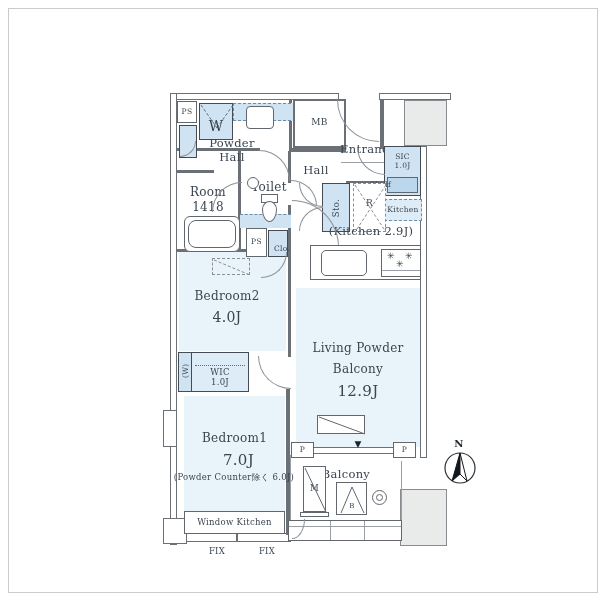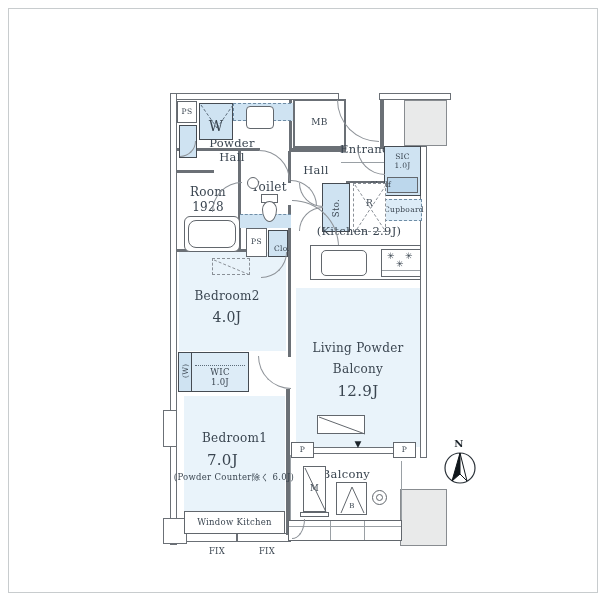--- a/index.html
+++ b/index.html
@@ -102,24 +102,24 @@
 <div class="arc arc-bl" style="left:337px;top:100px;width:42px;height:42px"></div>
 <div class="arc arc-tr" style="left:259px;top:150px;width:31px;height:31px"></div>
 
 <div class="fix" style="left:384px;top:146px;width:37px;height:50px"></div>
 <div class="lbl s7" style="left:384px;top:152px;width:37px">SIC</div>
 <div class="lbl s7" style="left:384px;top:161px;width:37px">1.0J</div>
 <div class="whitebox" style="left:387px;top:177px;width:31px;height:16px;background:#bcd7ec"></div>
 <div class="lbl s7" style="left:365px;top:180px;width:31px">Shelf</div>
 <div class="arc arc-bl" style="left:357px;top:147px;width:28px;height:28px"></div>
 <div class="fixlight" style="left:384px;top:199px;width:38px;height:22px;border:1px dashed #6f8da6"></div>
-<div class="lbl s7" style="left:384px;top:205px;width:38px">Cupboard</div>
+<div class="lbl s7" style="left:384px;top:205px;width:38px">Kitchen</div>
 
 <div class="lbl s12" style="left:186px;top:185px;width:44px">Room</div>
-<div class="lbl s12" style="left:186px;top:200px;width:44px">1928</div>
+<div class="lbl s12" style="left:186px;top:200px;width:44px">1418</div>
 <div class="whitebox" style="left:184px;top:216px;width:56px;height:36px;border-radius:6px"></div>
 <div class="whitebox" style="left:188px;top:220px;width:48px;height:28px;border-radius:8px"></div>
 <div class="arc arc-tl" style="left:212px;top:182px;width:30px;height:30px"></div>
 
 <div class="lbl s12" style="left:246px;top:180px;width:46px">Toilet</div>
 <div class="whitebox" style="left:247px;top:177px;width:12px;height:12px;border-radius:50%"></div>
 <div class="fixlight" style="left:240px;top:214px;width:51px;height:14px;border-top:1px dashed #6f8da6;background:#cfe3f2"></div>
 <div class="whitebox" style="left:261px;top:194px;width:17px;height:9px"></div>
 <div class="whitebox" style="left:262px;top:201px;width:15px;height:21px;border-radius:50% 50% 50% 50% / 40% 40% 60% 60%"></div>
 <div class="arc arc-tr" style="left:291px;top:180px;width:26px;height:26px"></div>
@@ -130,21 +130,21 @@
 <div class="arc arc-tl" style="left:299px;top:207px;width:24px;height:24px"></div>
 
 <div class="dashedbox" style="left:353px;top:183px;width:33px;height:49px">
   <svg width="33" height="49" viewBox="0 0 33 49">
       <line x1="1" y1="1" x2="32" y2="48" stroke="#8a9097" stroke-width="1" stroke-dasharray="3 2"></line>
       <line x1="32" y1="1" x2="1" y2="48" stroke="#8a9097" stroke-width="1" stroke-dasharray="3 2"></line>
     </svg>
 </div>
 <div class="lbl s9" style="left:353px;top:198px;width:33px">R</div>
 
-<div class="lbl s11" style="left:298px;top:225px;width:122px">(Kitchen 2.9J)</div>
+<div class="lbl s11" style="left:310px;top:225px;width:122px">(Kitchen 2.9J)</div>
 <div class="arc arc-tr" style="left:292px;top:200px;width:47px;height:47px"></div>
 
 <div class="whitebox" style="left:310px;top:245px;width:111px;height:35px"></div>
 <div class="whitebox" style="left:321px;top:250px;width:46px;height:26px;border-radius:5px"></div>
 <div class="whitebox" style="left:381px;top:249px;width:40px;height:28px"></div>
 <div class="thinline" style="left:382px;top:270px;width:38px;height:1px"></div>
 <div class="lbl" style="left:385px;top:251px;width:12px;font-size:9px">✳</div>
 <div class="lbl" style="left:403px;top:251px;width:12px;font-size:9px">✳</div>
 <div class="lbl" style="left:394px;top:259px;width:12px;font-size:9px">✳</div>
 
@@ -174,21 +174,21 @@
 <div class="lbl s15" style="left:308px;top:382px;width:100px">12.9J</div>
 <div class="whitebox" style="left:317px;top:415px;width:48px;height:19px">
   <svg width="48" height="19" viewBox="0 0 48 19">
       <line x1="1" y1="1" x2="47" y2="18" stroke="#62676d" stroke-width="1"></line>
     </svg>
 </div>
 <div class="lbl" style="left:351px;top:439px;width:14px;font-size:9px;color:#1c242b">▼</div>
 <div class="arc arc-bl" style="left:258px;top:356px;width:33px;height:33px"></div>
 
 <div class="lbl s12" style="left:184px;top:431px;width:101px">Bedroom1</div>
-<div class="lbl s15" style="left:184px;top:451px;width:77px">7.0J</div>
+<div class="lbl s15" style="left:200px;top:451px;width:77px">7.0J</div>
 <div class="lbl s8" style="left:167px;top:472px;width:134px">(Powder Counter除く 6.0J)</div>
 <div class="whitebox" style="left:184px;top:511px;width:101px;height:23px"></div>
 <div class="lbl s8" style="left:184px;top:517px;width:101px">Window Kitchen</div>
 <div class="lbl s8" style="left:203px;top:546px;width:28px">FIX</div>
 <div class="lbl s8" style="left:253px;top:546px;width:28px">FIX</div>
 
 <div class="whitebox" style="left:291px;top:442px;width:23px;height:16px"></div>
 <div class="lbl s7" style="left:291px;top:445px;width:23px">P</div>
 <div class="whitebox" style="left:393px;top:442px;width:23px;height:16px"></div>
 <div class="lbl s7" style="left:393px;top:445px;width:23px">P</div>

